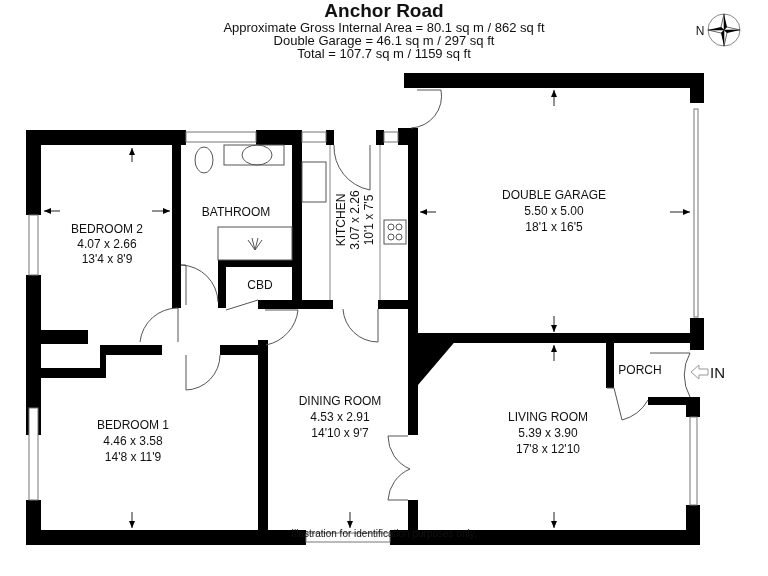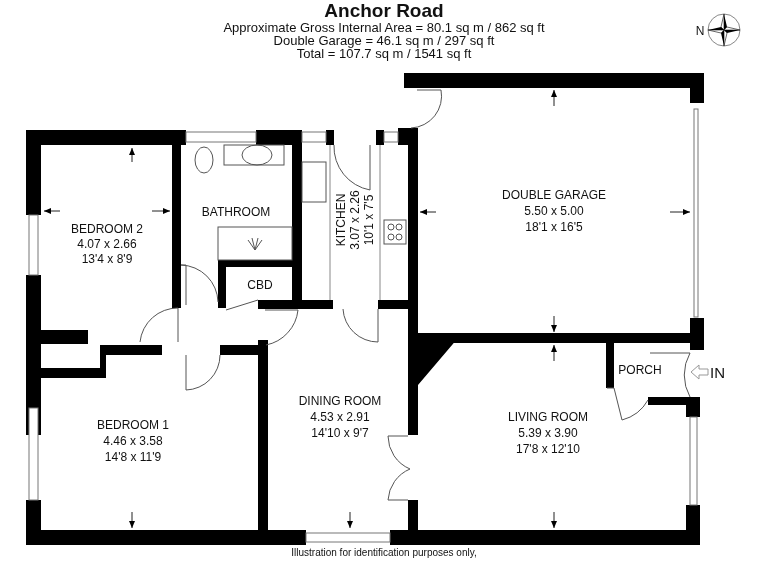--- a/index.html
+++ b/index.html
@@ -3,37 +3,37 @@
   <meta charset="utf-8">
   <style>
     html, body { margin: 0; padding: 0; background: #ffffff; }
     body { width: 768px; height: 576px; position: relative; overflow: hidden; font-family: "Liberation Sans", sans-serif; color: #111; }
     .hdr { position: absolute; left: 0; width: 768px; text-align: center; }
     .title { top: 0; font-size: 19px; font-weight: bold; line-height: 22px; }
     .sub { font-size: 13px; line-height: 13px; }
     .sub1 { top: 21px; }
     .sub2 { top: 34px; }
     .sub3 { top: 47px; }
-    .foot { top: 547px; font-size: 10px; line-height: 12px; }
+    .foot { top: 528px; font-size: 10px; line-height: 12px; }
     svg { position: absolute; left: 0; top: 0; }
     .lbl { font-family: "Liberation Sans", sans-serif; font-size: 12px; fill: #111; text-anchor: middle; }
     .in { font-size: 15px; text-anchor: start; }
     .wall { fill: #000; }
     .thin { fill: none; stroke: #555; stroke-width: 1; }
     .win { fill: #fff; stroke: #777; stroke-width: 1; }
     .arrow { stroke: #222; stroke-width: 1; fill: none; }
     .ah { fill: #000; }
   </style>
 </head>
 <body>
 
 <div class="hdr title">Anchor Road</div>
 <div class="hdr sub sub1">Approximate Gross Internal Area = 80.1 sq m / 862 sq ft</div>
 <div class="hdr sub sub2">Double Garage = 46.1 sq m / 297 sq ft</div>
-<div class="hdr sub sub3">Total = 107.7 sq m / 1541 sq ft</div>
+<div class="hdr sub sub3">Total = 107.7 sq m / 1159 sq ft</div>
 
 <svg width="768" height="576" viewBox="0 0 768 576">
 
   <g>
     <text x="700" y="35" class="lbl" style="font-size:12px">N</text>
     <circle cx="724" cy="30" r="16" fill="none" stroke="#888" stroke-width="1"></circle>
     <polygon points="724,14 727,27 724,30" fill="#000"></polygon>
     <polygon points="724,14 721,27 724,30" fill="#fff" stroke="#000" stroke-width="0.6"></polygon>
     <polygon points="740,30 727,33 724,30" fill="#000"></polygon>
     <polygon points="740,30 727,27 724,30" fill="#fff" stroke="#000" stroke-width="0.6"></polygon>

